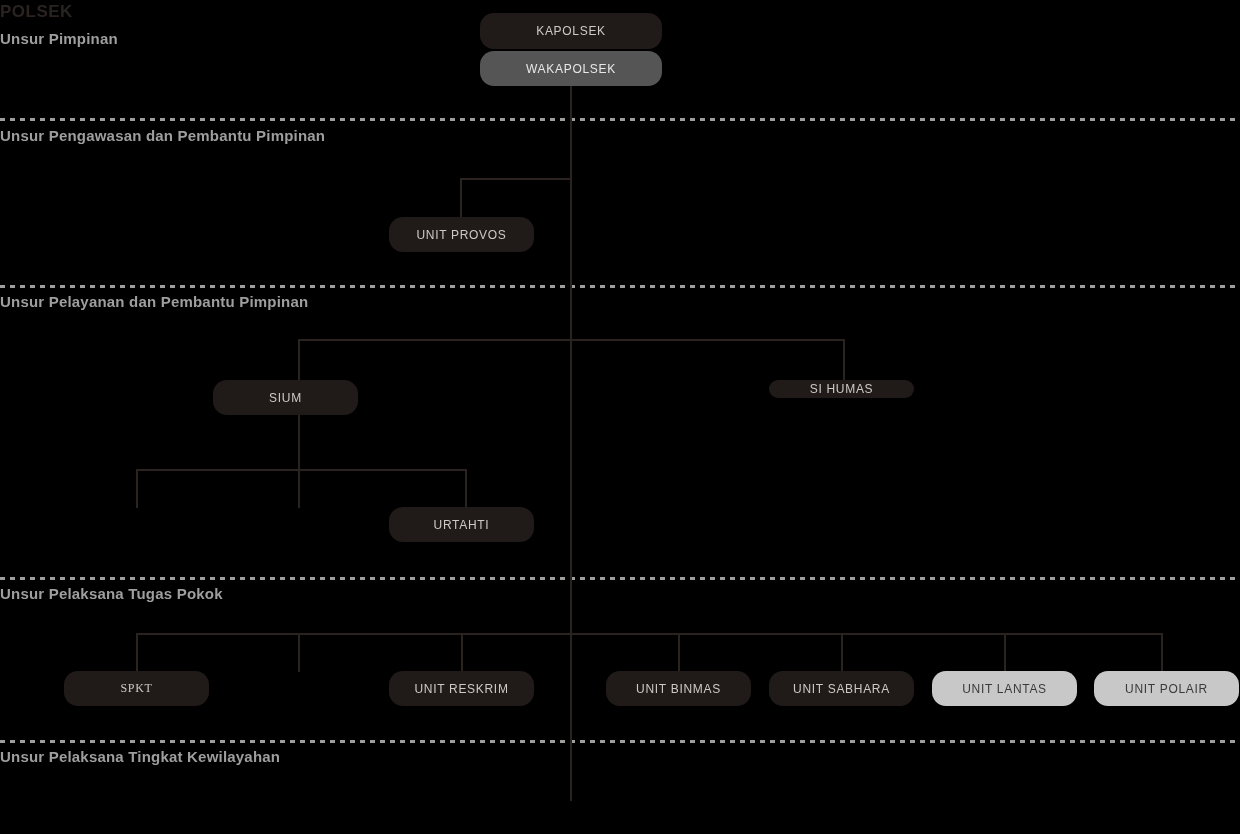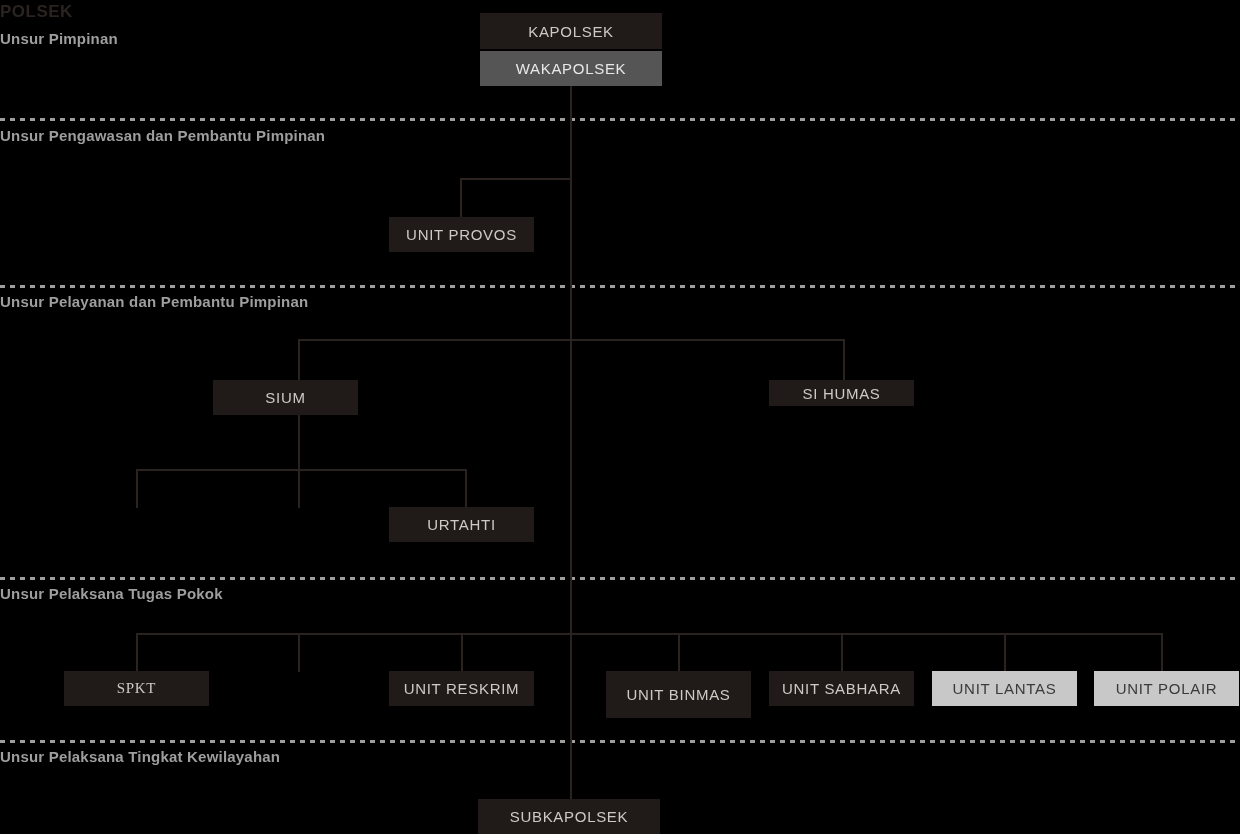--- a/index.html
+++ b/index.html
@@ -62,25 +62,26 @@
     height: 2px;
     background: #2b2320;
   }
 
   
   .node {
     position: absolute;
     display: flex;
     align-items: center;
     justify-content: center;
-    font-size: 15px;
+    font-size: 12px;
     letter-spacing: 0.7px;
     text-align: center;
     white-space: nowrap;
     z-index: 3;
+    border-radius: 14px;
   }
   .node.dark      { background: #201b19; color: #cfc9c4; }
   .node.mid       { background: #555555; color: #e8e8e8; }
   .node.highlight { background: #c8c8c8; color: #3a3a3a; }
 </style>
 </head>
 <body>
 
 <div id="chart-root">
 
@@ -125,34 +126,33 @@
   <div class="vline" style="left:1161px; top:633px; height:39px;"></div>
 
   <div class="node dark" style="left:480px; top:13px; width:182px; height:36px;">KAPOLSEK</div>
 
   <div class="node mid" style="left:480px; top:51px; width:182px; height:35px;">WAKAPOLSEK</div>
 
   <div class="node dark" style="left:389px; top:217px; width:145px; height:35px;">UNIT PROVOS</div>
 
   <div class="node dark" style="left:213px; top:380px; width:145px; height:35px;">SIUM</div>
 
-  <div class="node dark" style="left:769px; top:380px; width:145px; height:26px;">SI HUMAS</div>
+  <div class="node dark" style="left:769px; top:380px; width:145px; height:18px;">SI HUMAS</div>
 
 
 
   <div class="node dark" style="left:389px; top:507px; width:145px; height:35px;">URTAHTI</div>
 
   <div class="node dark" style="left:64px; top:671px; width:145px; height:35px;font-family:Liberation Serif, serif;">SPKT</div>
 
 
   <div class="node dark" style="left:389px; top:671px; width:145px; height:35px;">UNIT RESKRIM</div>
 
-  <div class="node dark" style="left:606px; top:671px; width:145px; height:47px;">UNIT BINMAS</div>
+  <div class="node dark" style="left:606px; top:671px; width:145px; height:35px;">UNIT BINMAS</div>
 
   <div class="node dark" style="left:769px; top:671px; width:145px; height:35px;">UNIT SABHARA</div>
 
   <div class="node highlight" style="left:932px; top:671px; width:145px; height:35px;">UNIT LANTAS</div>
 
   <div class="node highlight" style="left:1094px; top:671px; width:145px; height:35px;">UNIT POLAIR</div>
 
-  <div class="node dark" style="left:478px; top:799px; width:182px; height:35px;">SUBKAPOLSEK</div>
 
 </div>
 
 </body></html>

